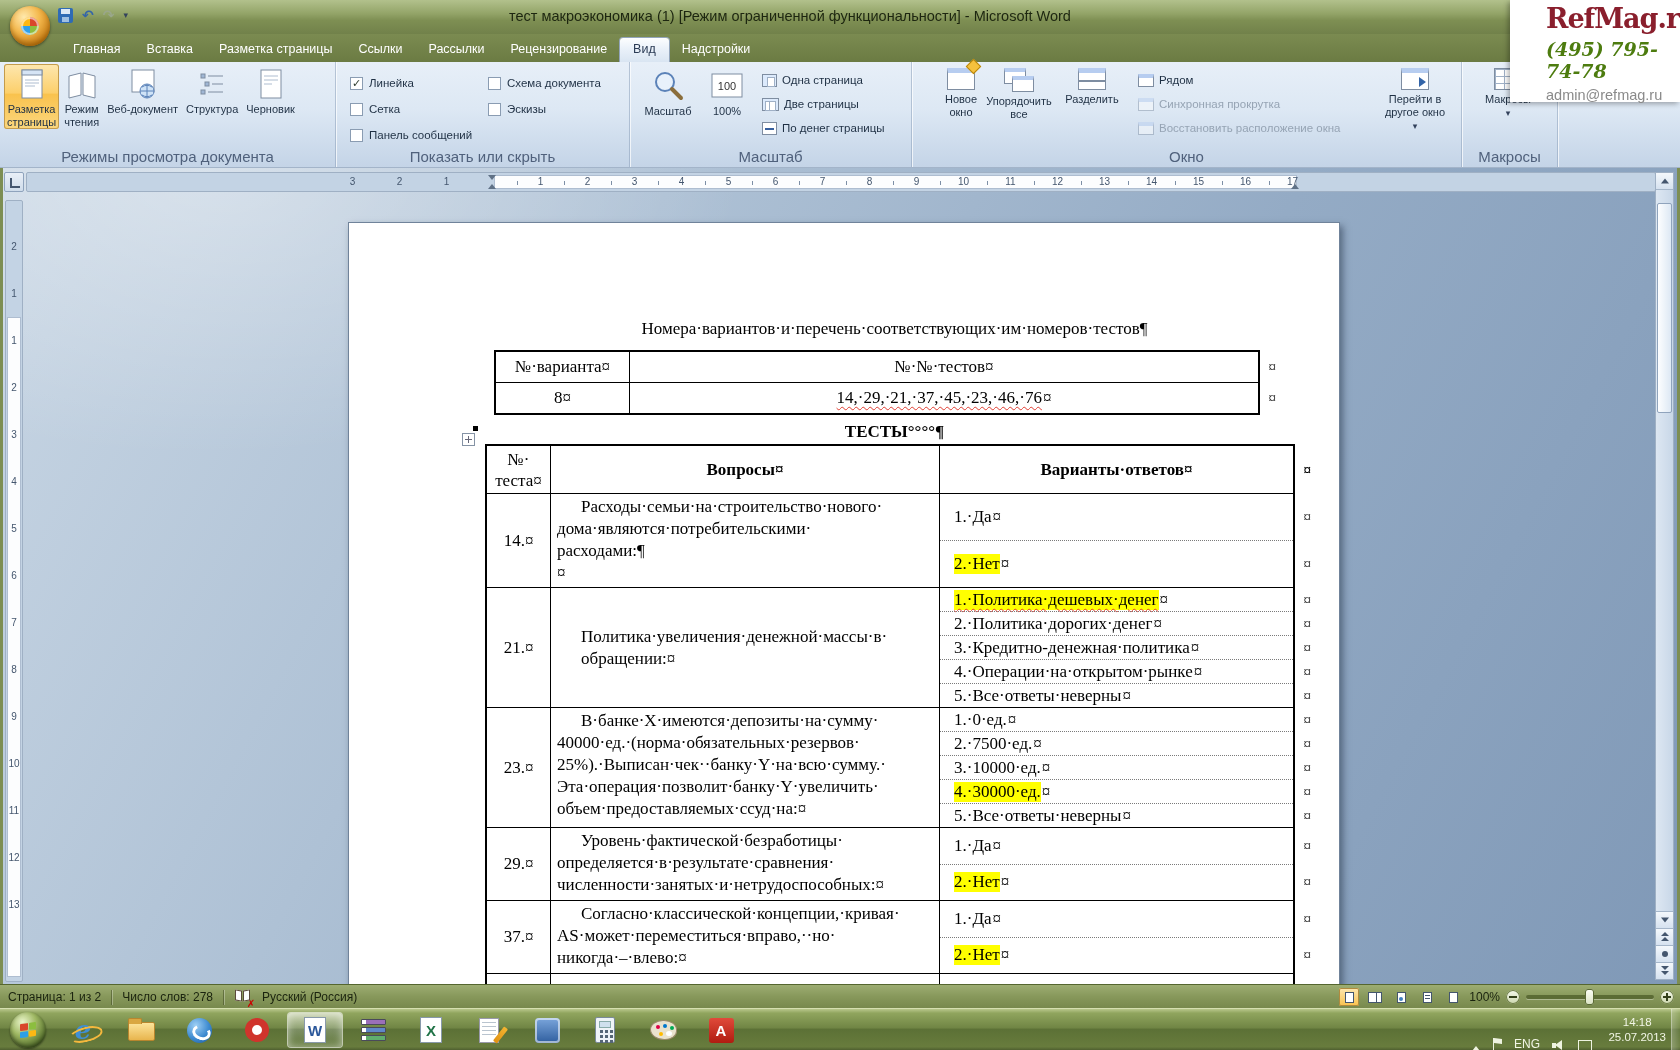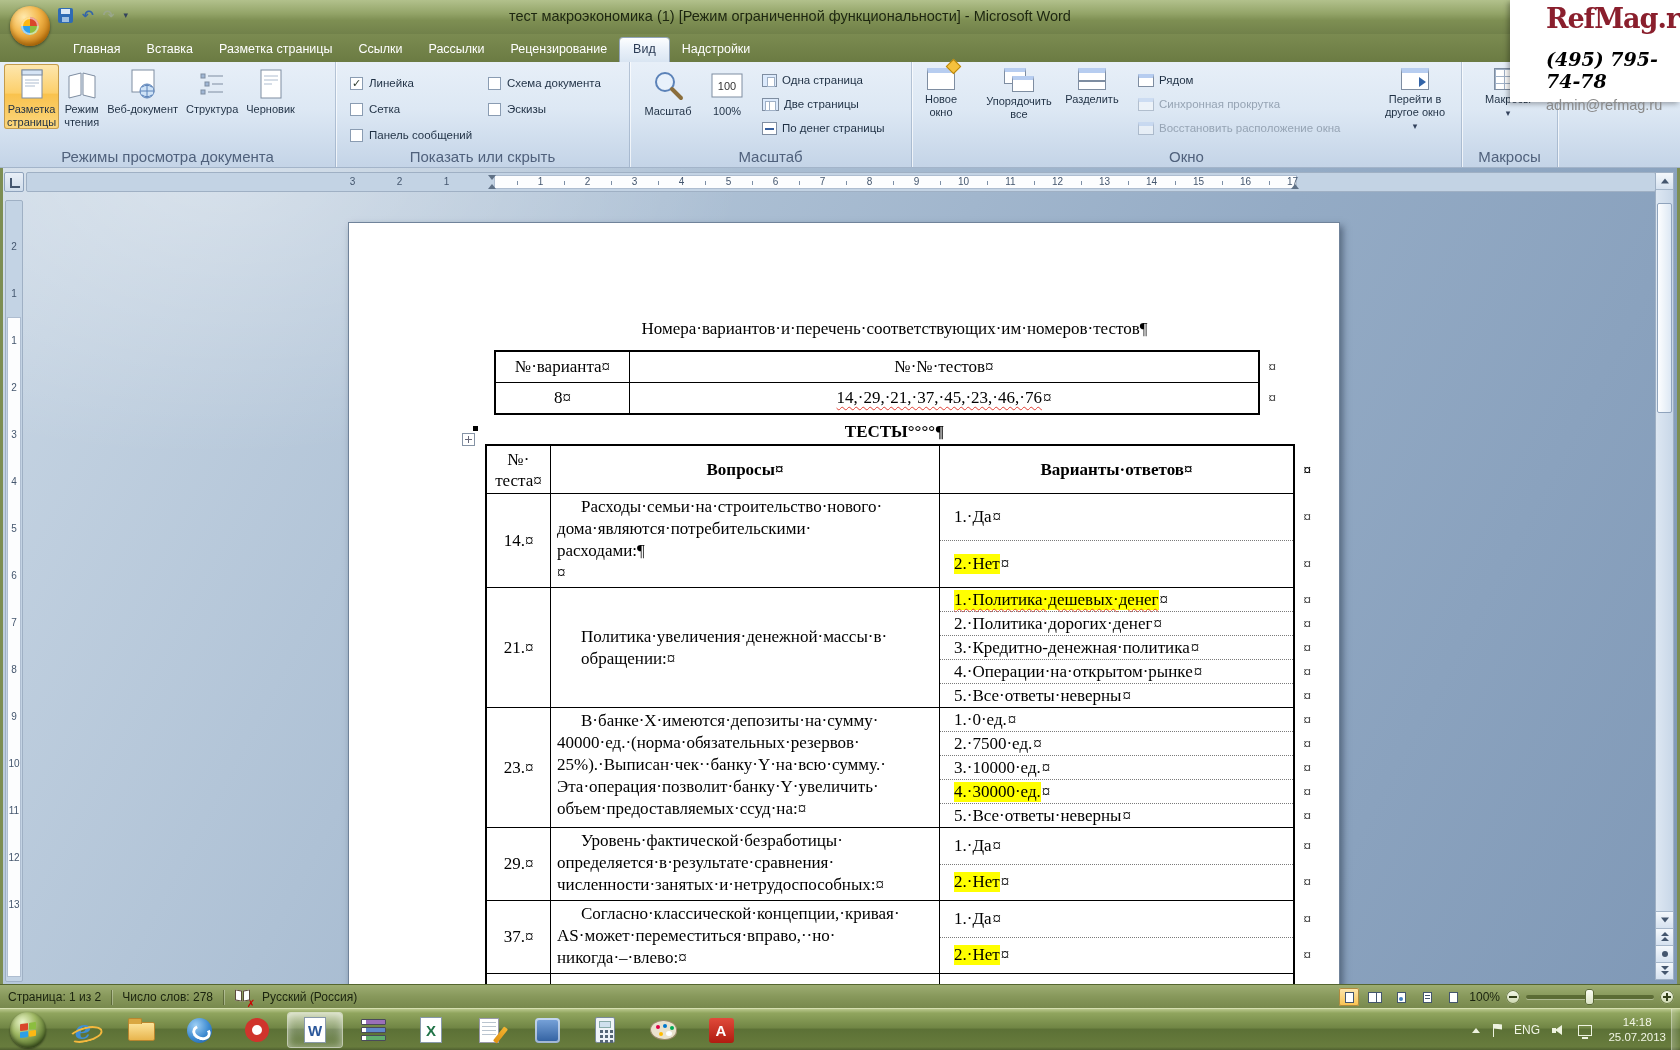--- a/index.html
+++ b/index.html
@@ -239,21 +239,21 @@
   .calc::after { content:""; position:absolute; left:4px; top:12px; width:3px; height:3px; background:#567;
     box-shadow:5px 0 #567,10px 0 #567,0 5px #567,5px 5px #567,10px 5px #567,0 10px #567,5px 10px #567,10px 10px #567; }
   .paint { position:relative; width:27px; height:20px; background:#e9e2cd; border:1px solid #9a8a6a;
     border-radius:50% 50% 46% 54%; }
   .paint::before { content:""; position:absolute; right:4px; bottom:3px; width:6px; height:5px; background:#fff; border-radius:50%; }
   .paint::after { content:""; position:absolute; left:5px; top:4px; width:4px; height:4px; border-radius:50%;
     background:#d04; box-shadow:7px -1px 0 #07c, 14px 1px 0 #0a5, 3px 7px 0 #fb0; }
   .pdf { width:25px; height:25px; border-radius:3px; background:linear-gradient(#e04a3a,#b01c10);
     display:flex; align-items:center; justify-content:center; }
   .pdf::after { content:"A"; color:#fff; font-weight:bold; font-size:15px; }
-  .tray { position:absolute; right:88px; top:0; height:42px; display:flex; align-items:center; gap:12px; }
+  .tray { position:absolute; right:88px; top:0; height:42px; display:flex; align-items:flex-end; gap:12px; }
   .tr-chev { width:0; height:0; border-left:4px solid transparent; border-right:4px solid transparent; border-bottom:5px solid #eef3e0; }
   .tr-flag { position:relative; width:10px; height:13px; }
   .tr-flag::before { content:""; position:absolute; left:1px; top:0; width:1px; height:13px; background:#eef3e0; }
   .tr-flag::after { content:""; position:absolute; left:2px; top:0; width:8px; height:7px; background:#eef3e0;
     clip-path:polygon(0 0,100% 15%,100% 85%,0 70%); }
   .tr-lang { color:#f2f6e6; font-size:12px; }
   .tr-vol { position:relative; width:14px; height:12px; }
   .tr-vol::before { content:""; position:absolute; left:0; top:4px; width:4px; height:5px; background:#eef3e0; }
   .tr-vol::after { content:""; position:absolute; left:3px; top:1px; border-right:7px solid #eef3e0;
     border-top:5px solid transparent; border-bottom:5px solid transparent; }
@@ -261,21 +261,21 @@
   .tr-net::after { content:""; position:absolute; left:3px; bottom:-4px; width:6px; height:2px; background:#eef3e0; }
   .tr-clock { position:absolute; right:14px; top:6px; text-align:center; color:#f2f6e6; font-size:11.5px; line-height:15px; }
   .showdesk { position:absolute; right:0; top:0; width:9px; height:42px;
     background:linear-gradient(90deg, rgba(255,255,255,.25), rgba(255,255,255,.05));
     border-left:1px solid rgba(255,255,255,.45); }
 
   
   .refmag { position:absolute; right:0; top:0; width:170px; height:102px; background:#fff; z-index:50;
     box-shadow:-2px 2px 5px rgba(0,0,0,.3); text-align:left; padding-top:3px;padding-left:36px; }
   .rm-brand { font:bold 27px "DejaVu Serif", serif; letter-spacing:-1px; color:#8a1f2d; }
-  .rm-phone { font:bold italic 19px "DejaVu Serif", serif; color:#000000; margin-top:14px; }
+  .rm-phone { font:bold italic 19px "DejaVu Serif", serif; color:#4d7c0f; margin-top:4px; }
   .rm-email { font-size:14.5px; color:#8a8a8a; margin-top:5px; }
 </style>
 </head>
 <body>
 
 <div class="titlebar">
   <div class="qat">
     <span class="qsave"></span>
     <span class="qglyph">↶</span>
     <span class="qglyph dis">↷</span>
@@ -415,21 +415,21 @@
       </div>
       <div class="rsmall">
         <span class="ipgw"></span>
         <span>По денег страницы</span>
       </div>
     </div>
     <div class="rgroup-label">Масштаб</div>
   </div>
 
   <div class="rgroup" style="left:912px;width:550px">
-    <div class="rbig" style="position:absolute;left:0;top:2px;width:58px">
+    <div class="rbig" style="position:absolute;left:20px;top:2px;width:58px">
       <span class="iwinbig newstar"></span>
       <span class="lbl">Новое
 окно</span>
     </div>
     <div class="rbig" style="position:absolute;left:70px;top:2px;width:74px">
       <span class="iarrange">
           <i></i>
           <i></i>
         </span>
       <span class="lbl">Упорядочить

